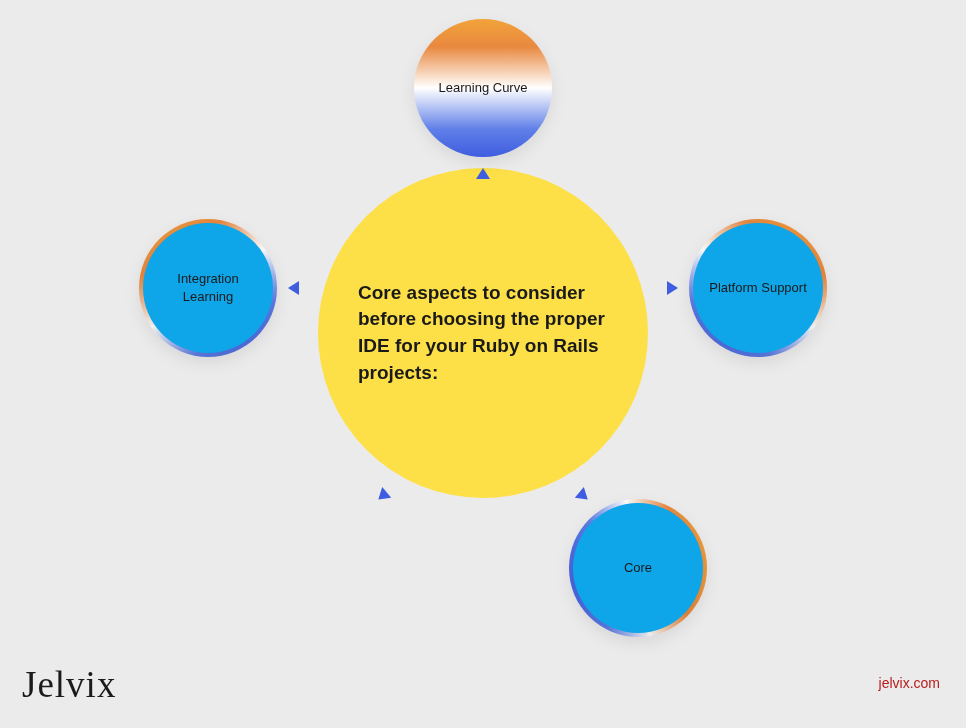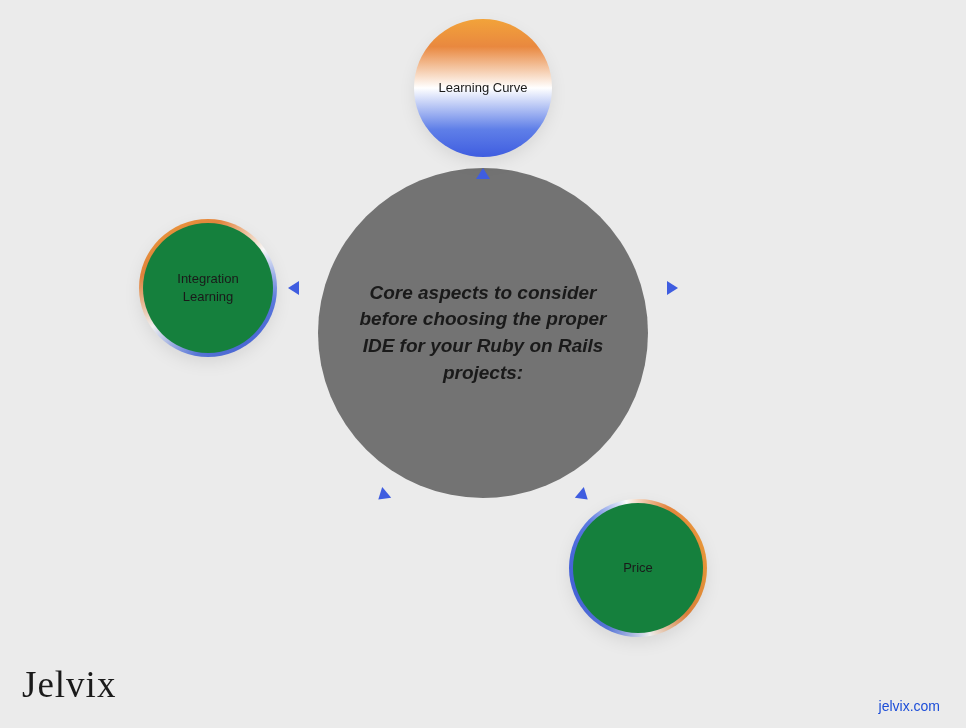--- a/index.html
+++ b/index.html
@@ -17,43 +17,41 @@
     top: 50%;
     transform: translate(-50%, -55%);
     width: 700px;
     height: 620px;
   }
   .center-circle {
     position: absolute;
     width: 330px;
     height: 330px;
     border-radius: 50%;
-    background: #737373;
+    background: #fde047;
     left: 50%;
     top: 50%;
     transform: translate(-50%, -50%);
     display: flex;
     align-items: center;
     justify-content: center;
-    text-align: center;
     padding: 40px;
-    font-style: italic;
   }
   .center-text {
     font-size: 19px;
     font-weight: 600;
     color: #1a1a1a;
     line-height: 1.4;
   }
   .node {
     position: absolute;
     width: 130px;
     height: 130px;
     border-radius: 50%;
-    background: #15803d;
+    background: #0ea5e9;
     box-shadow: 0 6px 20px rgba(0,0,0,0.12);
     display: flex;
     align-items: center;
     justify-content: center;
     text-align: center;
     font-size: 13px;
     font-weight: 500;
     color: #1a1a1a;
     padding: 14px;
     line-height: 1.35;
@@ -95,40 +93,43 @@
     bottom: 22px;
     font-size: 37px;
     font-weight: 300;
     letter-spacing: 1px;
     color: #1a1a1a;
     font-family: Georgia, serif;
   }
   .site {
     position: absolute;
     right: 26px;
-    bottom: 14px;
+    bottom: 37px;
     font-size: 14px;
-    color: #1d4ed8;
+    color: #b91c1c;
     font-weight: 500;
   }
 </style>
 </head>
 <body>
 
 <div class="diagram">
 
   <div class="center-circle">
     <div class="center-text">Core aspects to consider before choosing the proper IDE for your Ruby on Rails projects:</div>
   </div>
 
   <div class="node node-top gradient-top">
     <span>Learning Curve</span>
   </div>
+  <div class="node node-right gradient-tr">
+    <span>Platform Support</span>
+  </div>
   <div class="node node-br gradient-r">
-    <span>Price</span>
+    <span>Core</span>
   </div>
   <div class="node node-left gradient-tl">
     <span>Integration Learning</span>
   </div>
 
   <div class="arrow arrow-top"></div>
   <div class="arrow arrow-right"></div>
   <div class="arrow arrow-left"></div>
   <div class="arrow arrow-bl"></div>
   <div class="arrow arrow-br"></div>

